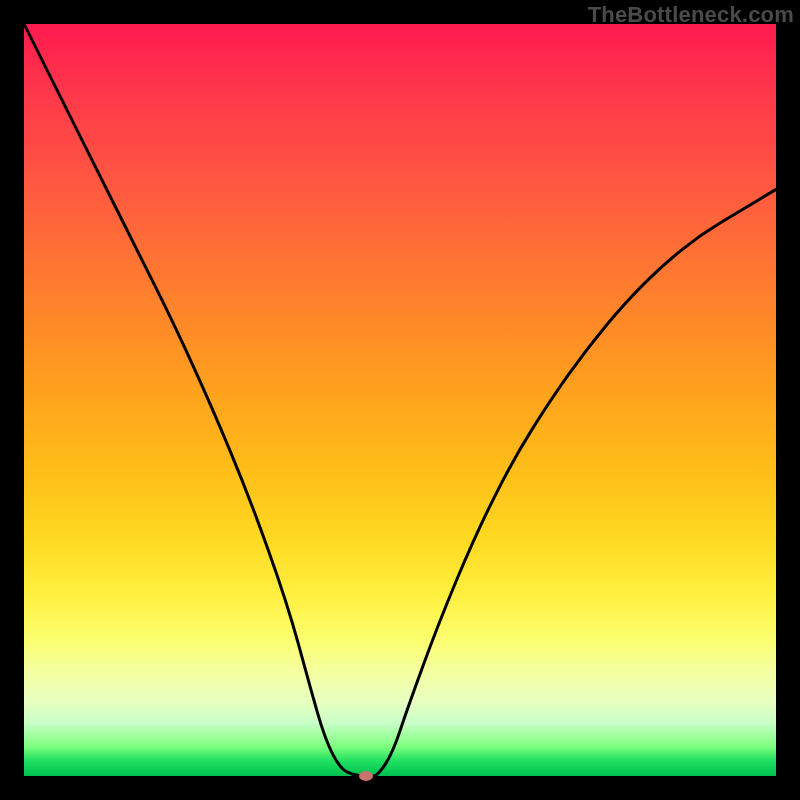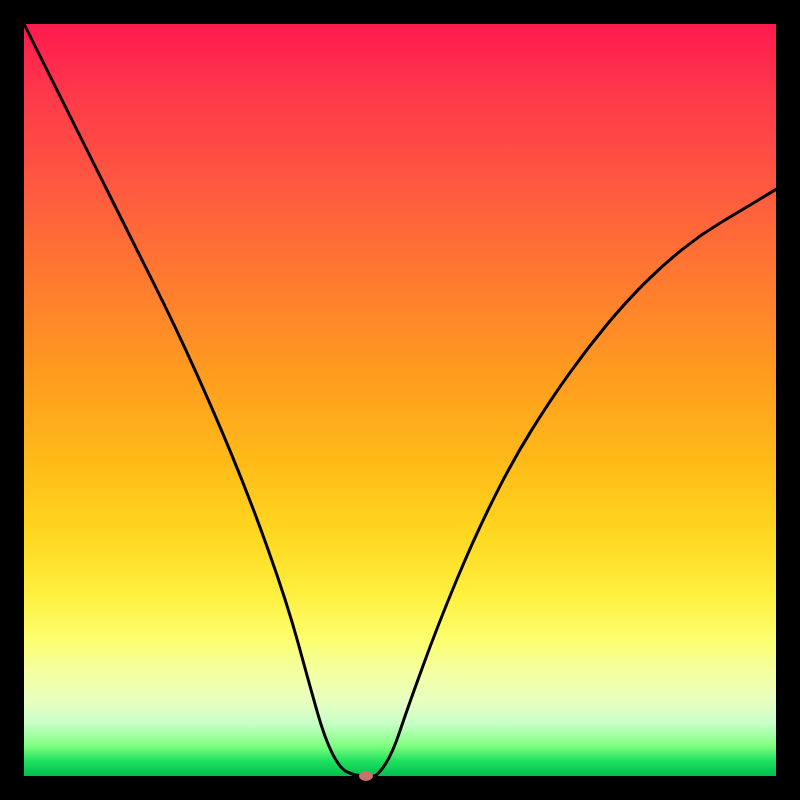--- a/index.html
+++ b/index.html
@@ -61,13 +61,14 @@
 </head>
 <body>
 
 <div class="frame">
   <div class="plot-area">
     <svg class="curve" viewBox="0 0 752 752" preserveAspectRatio="none">
       <path id="curve-path" fill="none" stroke="#000" stroke-width="3" stroke-linecap="round" stroke-linejoin="round" d="M 0.0 0.0 Q 37.6 75.2 56.4 112.8 Q 75.2 150.4 94.0 188.0 Q 112.8 225.6 131.6 263.2 Q 150.4 300.8 169.2 342.2 Q 188.0 383.5 206.8 428.6 Q 225.6 473.8 244.4 526.4 Q 263.2 579.0 274.5 620.4 Q 285.8 661.8 293.3 688.1 Q 300.8 714.4 308.3 729.4 Q 315.8 744.5 323.4 748.2 Q 330.9 752.0 338.4 752.0 Q 345.9 752.0 349.7 752.0 Q 353.4 752.0 361.0 740.7 Q 368.5 729.4 376.0 706.9 Q 383.5 684.3 398.6 643.0 Q 413.6 601.6 432.4 556.5 Q 451.2 511.4 470.0 473.8 Q 488.8 436.2 507.6 406.1 Q 526.4 376.0 545.2 349.7 Q 564.0 323.4 582.8 300.8 Q 601.6 278.2 620.4 259.4 Q 639.2 240.6 658.0 225.6 Q 676.8 210.6 695.6 199.3 Q 714.4 188.0 733.2 176.7 T 752.0 165.4"></path>
     </svg>
     <div class="dot" id="marker-dot" style="left: 342.16px; top: 752px;"></div>
   </div>
+  <div class="watermark">TheBottleneck.com</div>
 </div>
 
 </body></html>

